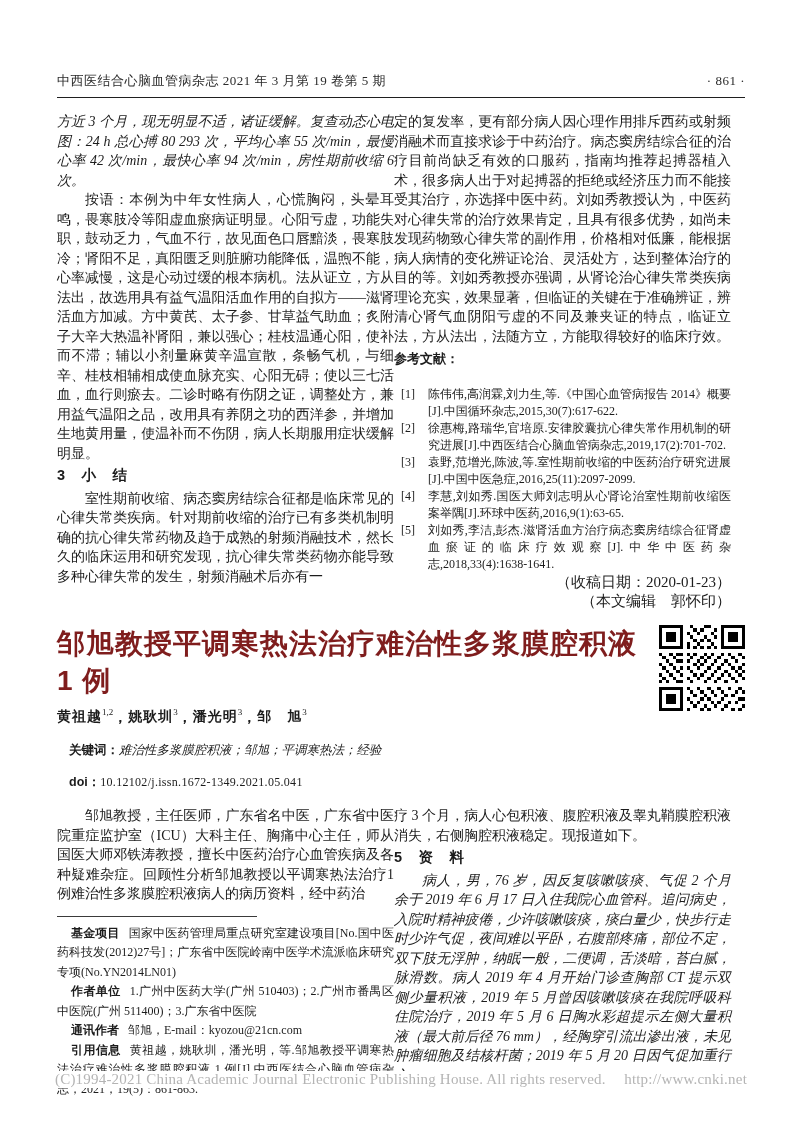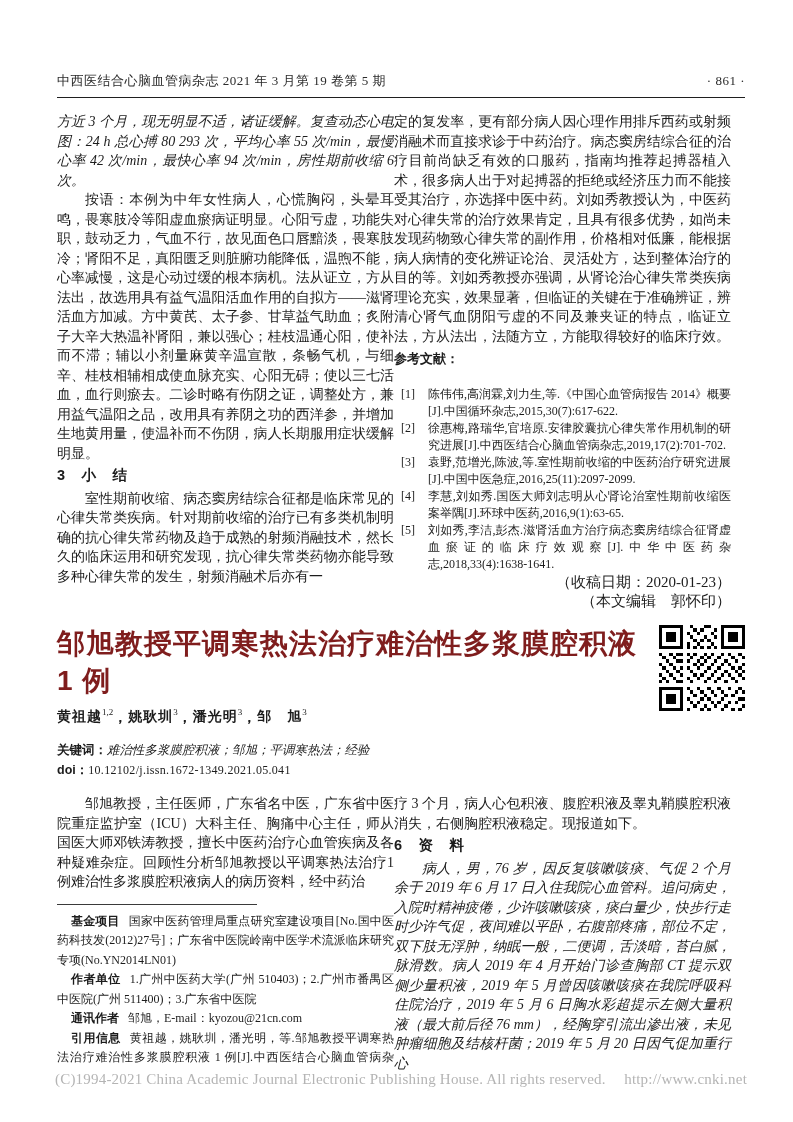--- a/index.html
+++ b/index.html
@@ -49,21 +49,21 @@
     font-family:"Liberation Sans","DejaVu Sans",sans-serif;
     font-size:28px;line-height:37px;font-weight:700;
     letter-spacing:1px;color:#7f1d1d;
   }
   .a2-authors{
     margin-top:9px;font-size:14px;font-weight:700;letter-spacing:1px;
   }
   .a2-authors sup{font-size:9px;font-weight:400;letter-spacing:0;}
   .qr{position:absolute;top:0;right:0;width:86px;height:86px;}
   .a2-meta{margin-top:14px;font-size:12.5px;line-height:20px;}
-  .a2-meta p{margin:0;}
+  .a2-meta p{margin:12px;}
   .kw-label,.doi-label{
     font-weight:700;
     font-family:"Liberation Sans","DejaVu Sans",sans-serif;
   }
   .doi-value{font-size:12px;letter-spacing:.3px;}
   
   .fn-rule{width:200px;border:0;border-top:1px solid #3a3a3a;margin:12px 0 7px;}
   .fn{font-size:12px;line-height:19.5px;text-align:justify;margin:0;}
   .fn-label{
     font-weight:700;margin-right:9px;
@@ -173,21 +173,21 @@
           <span class="fn-label">通讯作者</span><span>邹旭，E-mail：kyozou@21cn.com</span>
         </p>
         <p class="fn">
           <span class="fn-label">引用信息</span><span>黄祖越，姚耿圳，潘光明，等.邹旭教授平调寒热法治疗难治性多浆膜腔积液 1 例[J].中西医结合心脑血管病杂志，2021，19(5)：861-863.</span>
         </p>
       </div>
     </div>
 
     <div class="col">
       <p>疗 3 个月，病人心包积液、腹腔积液及睾丸鞘膜腔积液消失，右侧胸腔积液稳定。现报道如下。</p>
-      <h3 class="sec-heading">6　资　料</h3>
+      <h3 class="sec-heading">5　资　料</h3>
       <p class="ind kai">病人，男，76 岁，因反复咳嗽咳痰、气促 2 个月余于 2019 年 6 月 17 日入住我院心血管科。追问病史，入院时精神疲倦，少许咳嗽咳痰，痰白量少，快步行走时少许气促，夜间难以平卧，右腹部疼痛，部位不定，双下肢无浮肿，纳眠一般，二便调，舌淡暗，苔白腻，脉滑数。病人 2019 年 4 月开始门诊查胸部 CT 提示双侧少量积液，2019 年 5 月曾因咳嗽咳痰在我院呼吸科住院治疗，2019 年 5 月 6 日胸水彩超提示左侧大量积液（最大前后径 76 mm），经胸穿引流出渗出液，未见肿瘤细胞及结核杆菌；2019 年 5 月 20 日因气促加重行心</p>
     </div>
   </section>
 
   <footer class="page-footer">
     <span>(C)1994-2021 China Academic Journal Electronic Publishing House. All rights reserved.</span>
     <span>http://www.cnki.net</span>
   </footer>
 
 </div>

